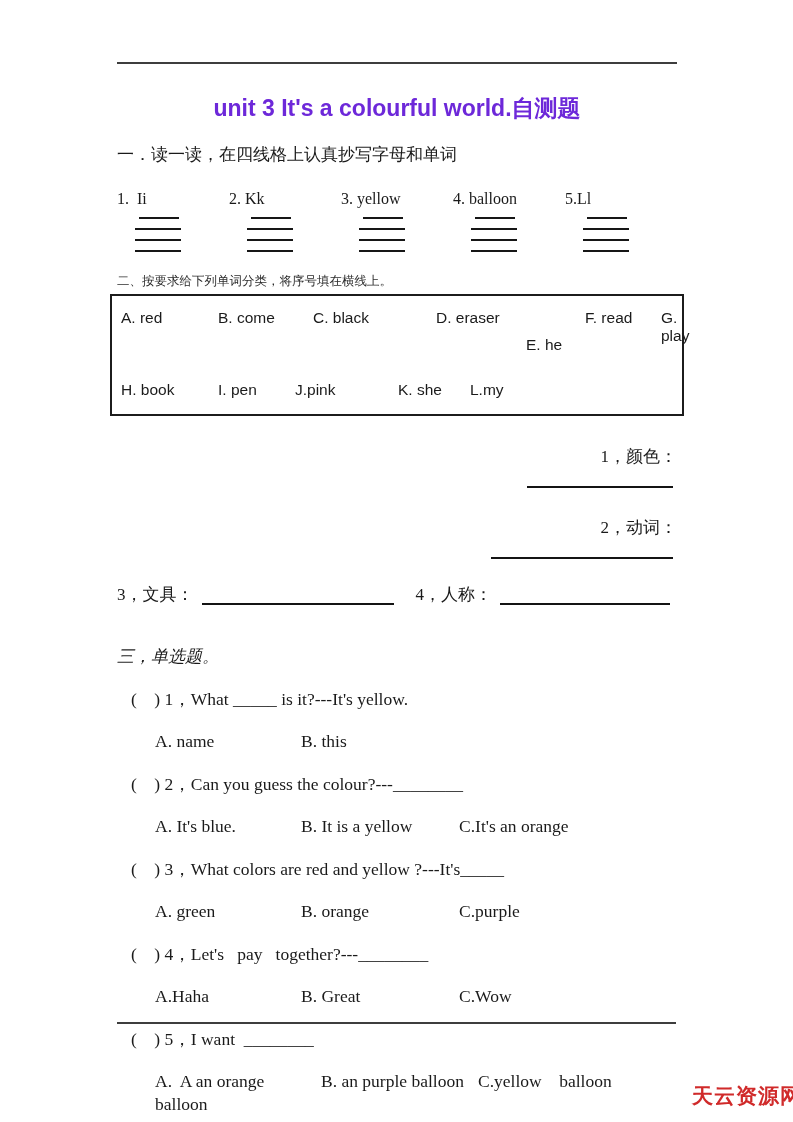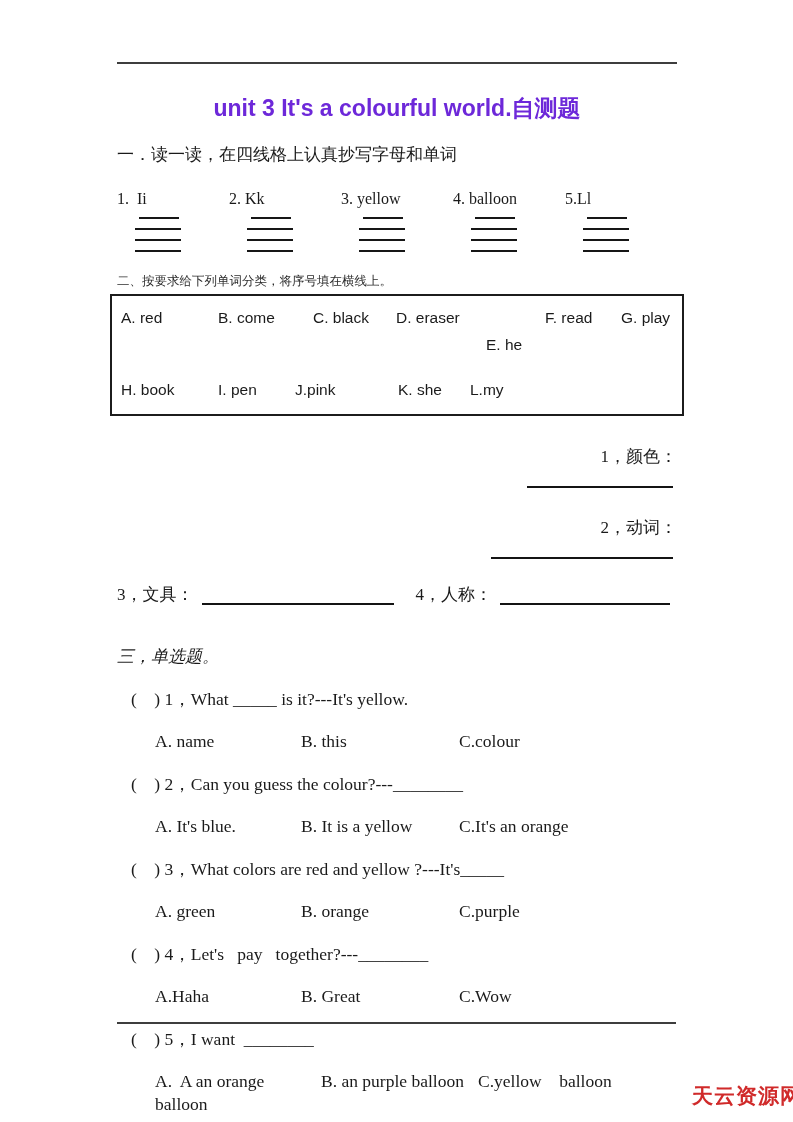--- a/index.html
+++ b/index.html
@@ -69,21 +69,21 @@
     border: 2px solid #1c1c1c;
     padding: 13px 6px 15px 9px;
     font-family: "Liberation Sans", "DejaVu Sans", sans-serif;
     font-size: 15.5px;
   }
   .word-row { display: flex; white-space: pre-wrap; }
   .word-row + .word-row { margin-top: 27px; }
   .wc1 { flex: 0 0 97px; }
   .wc2 { flex: 0 0 95px; }
   .wc3 { flex: 0 0 83px; }
-  .wc4 { flex: 0 0 90px; }
+  .wc4 { flex: 0 0 90px; margin-left: 40px; }
   .wc5 { flex: 0 0 59px; margin-top: 27px; }
   .wc6 { flex: 0 0 76px; }
   .wc7 { flex: 0 0 77px; }
   .wc8 { flex: 0 0 103px; }
   .wc9 { flex: 0 0 72px; }
   .wcx { flex: 1 1 auto; }
   .blank-row {
     display: flex;
     align-items: flex-end;
     font-size: 17px;
@@ -243,21 +243,20 @@
     <span class="u-line u4"></span>
   </div>
 
   <div class="sec3-heading">三，单选题。</div>
 
   <div class="mcq">
     <div class="mcq-q">(    ) 1，What _____ is it?---It's yellow.</div>
     <div class="mcq-opts">
       <span class="oc-a">A. name</span>
       <span class="oc-b">B. this</span>
-      <span class="oc-c">C.colour</span>
     </div>
   </div>
 
   <div class="mcq">
     <div class="mcq-q">(    ) 2，Can you guess the colour?---________</div>
     <div class="mcq-opts">
       <span class="oc-a">A. It's blue.</span>
       <span class="oc-b">B. It is a yellow</span>
       <span class="oc-c">C.It's an orange</span>
     </div>

